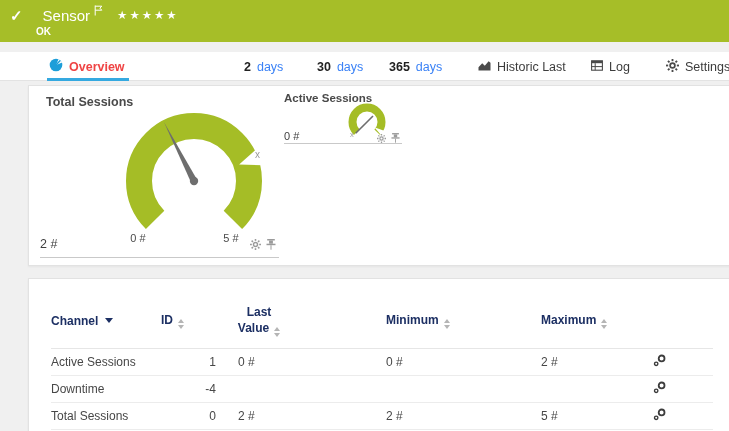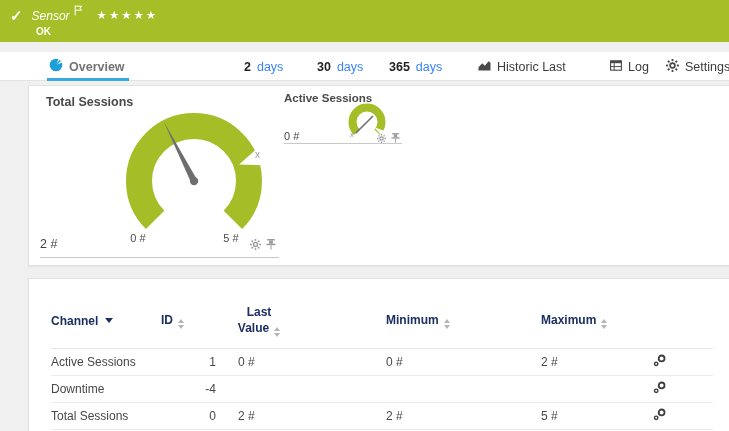--- a/index.html
+++ b/index.html
@@ -4,40 +4,40 @@
 <style>
   * { margin:0; padding:0; box-sizing:border-box; }
   html,body { background:#e8e8e8; }
   body { font-family:"Liberation Sans", sans-serif; }
   .screen { position:relative; width:729px; height:431px; overflow:hidden; background:#f0f0f0; }
 
   
   .hdr { position:absolute; left:0; top:0; width:729px; height:42px; background:#a6be28; color:#fff; }
   .hdr-row { display:flex; align-items:flex-start; padding:7px 0 0 10px; }
   .hdr-check { font-size:15px; font-weight:bold; line-height:18px; }
-  .hdr-kind { font-style:italic; font-size:12px; margin-left:9px; line-height:18px; }
+  .hdr-kind { font-size:15px; margin-left:20px; line-height:18px; }
   .hdr-title { font-weight:bold; font-size:15.5px; margin-left:8px; line-height:18px; letter-spacing:0.1px; }
   .hdr-flag { margin-left:4px; margin-top:-2px; }
   .hdr-stars { margin-left:14px; font-size:11.5px; letter-spacing:2px; line-height:16px; }
   .hdr-status { position:absolute; left:36px; top:26px; font-size:10px; font-weight:bold; }
 
   
   .tabbar { position:absolute; left:0; top:52px; width:729px; height:29px; background:#ffffff; border-bottom:1px solid #e3e3e3; }
   .tab { position:absolute; top:0; height:29px; display:flex; align-items:center; gap:6px; font-size:12.5px; color:#3c3c3c; cursor:pointer; white-space:nowrap; }
-  .tab--active { font-weight:bold; color:#737373; }
+  .tab--active { font-weight:bold; color:#ef4444; }
   .tab--active::after { content:""; position:absolute; left:-2px; right:-4px; bottom:0; height:3px; background:#35a9e0; }
   .tab .num { font-weight:bold; color:#222; }
   .tab .dlabel { color:#3b82f6; }
   #tab-overview { left:49px; }
   #tab-livedata { left:141px; }
   #tab-2days    { left:244px; }
   #tab-30days   { left:317px; }
   #tab-365days  { left:389px; }
   #tab-historic { left:478px; }
-  #tab-log      { left:610px; }
+  #tab-log      { left:591px; }
   #tab-settings { left:666px; }
 
   
   .panel { position:absolute; left:28px; width:722px; background:#fff; border:1px solid #e2e2e2; box-shadow:0 1px 2px rgba(0,0,0,0.05); }
   .panel-gauges { top:85px; height:181px; }
   .panel-table  { top:278px; height:160px; }
 
   
   .g-title { position:absolute; font-weight:bold; color:#4a4a4a; }
   .g-total-title { left:17px; top:9px; font-size:12.5px; }

